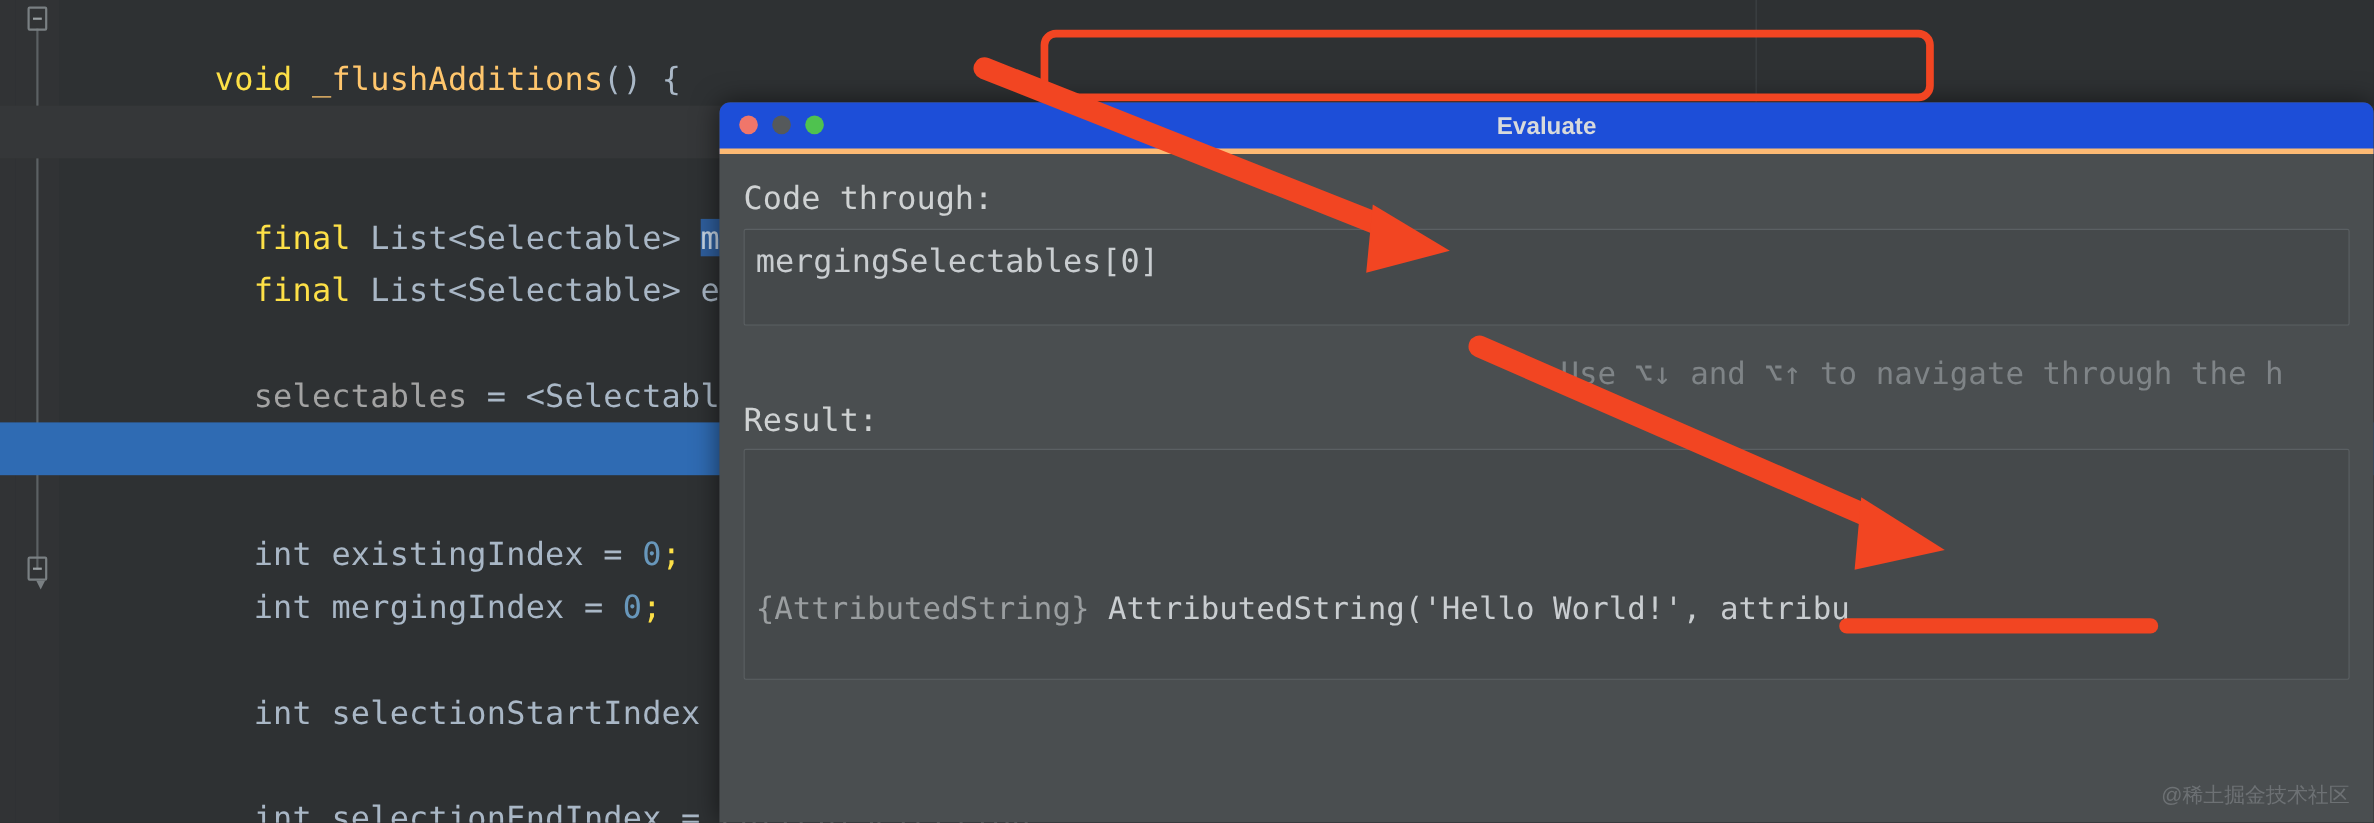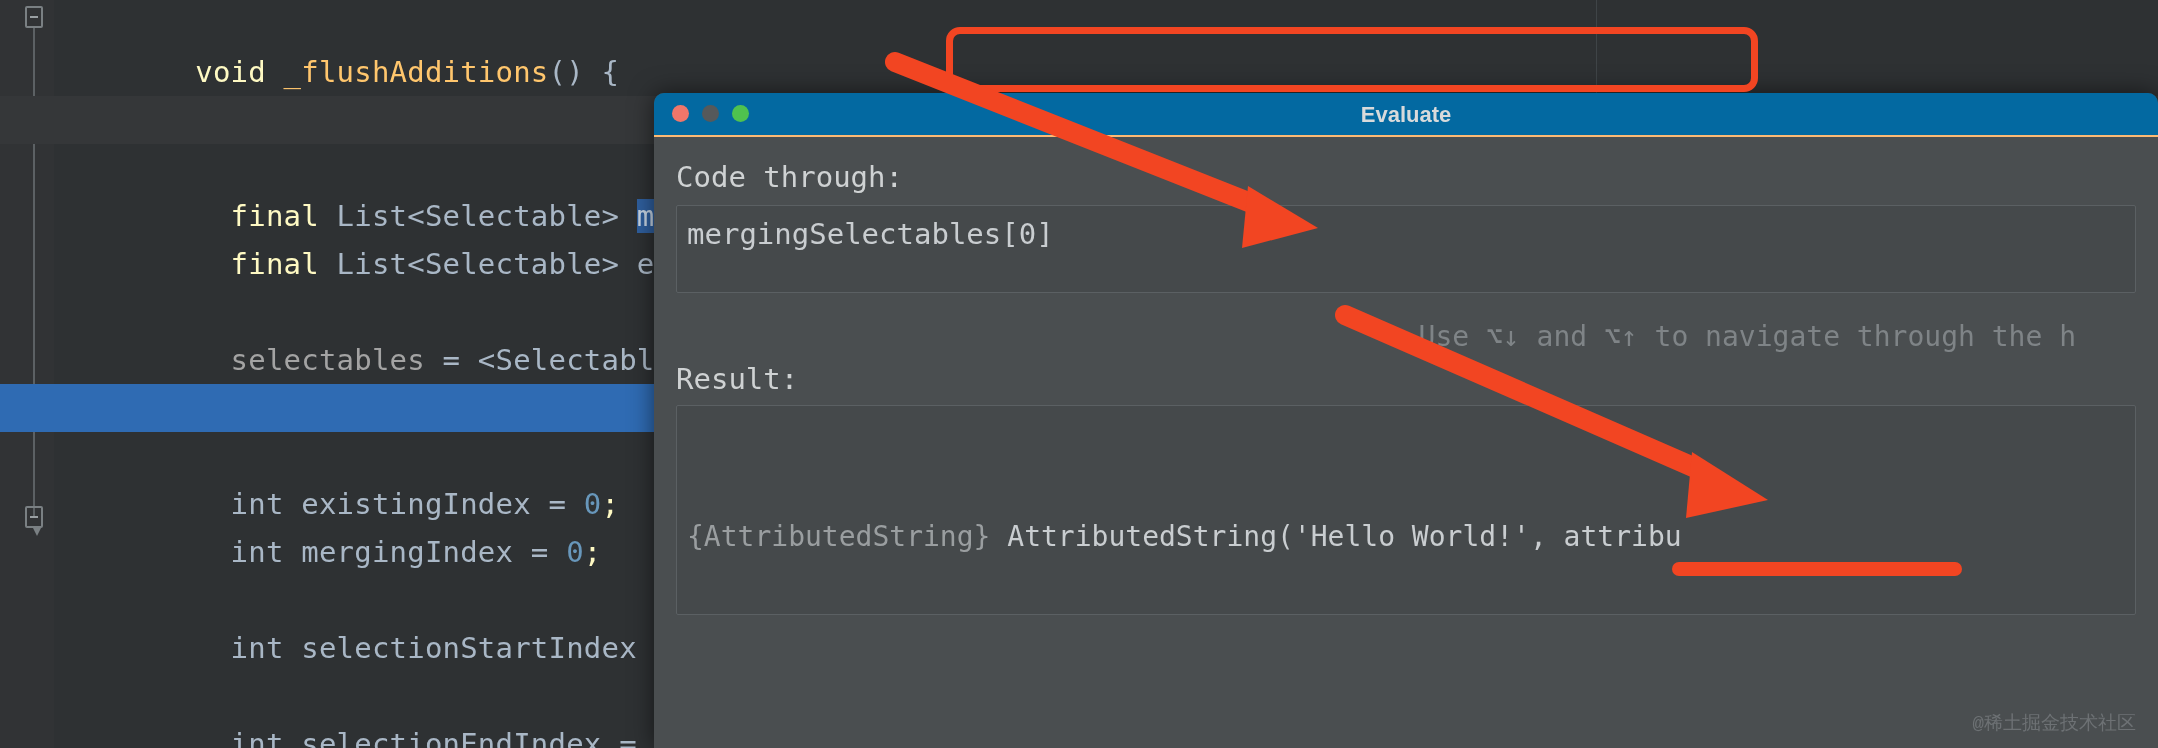--- a/index.html
+++ b/index.html
@@ -22,61 +22,61 @@
 
   .code-area{position:absolute;left:54px;top:0;right:0;bottom:0;}
   .ln{position:relative;height:48px;line-height:48px;font-size:29px;white-space:pre;
       color:#a9b7c6;letter-spacing:0.2px;}
   .ln .pad{display:inline-block;}
   .hl-row{position:absolute;left:-54px;right:0;top:0;height:48px;}
   .hl-caret{background:#2f6bb3;}
   .hl-soft{background:#353739;}
   .txt{position:relative;z-index:2;}
 
-  .kw{color:#fef9c3;}
+  .kw{color:#fde047;}
   .fn{color:#ffc66d;text-align:right;}
   .field{color:#a3a3a3;}
   .num{color:#6897bb;}
   .def{color:#a9b7c6;}
   .sel-blue{background:#2f5f9e;color:#c8d6e5;}
   .ghost{color:#6a6a6a;font-style:italic;}
 
   .right-margin{position:absolute;left:1596px;top:0;width:1px;height:748px;background:#3f4447;z-index:1;}
 
   
   #dialog{position:absolute;left:654px;top:93px;width:1504px;height:655px;
       background:#4a4e50;border-radius:10px 10px 0 0;
       box-shadow:0 0 24px rgba(0,0,0,.55);overflow:hidden;z-index:20;}
-  .titlebar{position:relative;height:42px;background:#0369a1;border-bottom:2px solid #fdba74;}
+  .titlebar{position:relative;height:42px;background:#1d4ed8;border-bottom:5px solid #fdba74;}
   .lights{position:absolute;left:18px;top:12px;display:flex;gap:13px;}
   .light{width:17px;height:17px;border-radius:50%;}
   .l-red{background:#f0766a;}
   .l-yel{background:#55595b;}
   .l-grn{background:#4fc24f;}
   .dlg-title{position:absolute;left:0;right:0;top:9px;text-align:center;
       font-family:"Liberation Sans",sans-serif;font-size:22px;font-weight:bold;color:#d8dadb;}
 
   .dlg-body{position:relative;padding:0 22px;color:#d0d2d3;font-size:28px;}
   .lbl{margin-top:22px;font-size:29px;color:#cfd2d3;line-height:36px;}
   .code-input{margin-top:10px;height:88px;background:#45494b;border:1px solid #5b6063;
       border-radius:2px;padding:8px 10px;box-sizing:border-box;font-size:29px;
       color:#c9cdd0;line-height:40px;white-space:pre;}
   .hintline{margin-top:22px;text-align:right;padding-right:60px;color:#7f8487;font-size:28px;line-height:44px;white-space:pre;}
   .result-box{margin-top:8px;background:#45494b;border:1px solid #5b6063;border-radius:2px;
-      padding:6px 10px;box-sizing:border-box;height:210px;font-size:28px;line-height:50px;
+      padding:20px 10px;box-sizing:border-box;height:210px;font-size:28px;line-height:50px;
       color:#c9cdd0;white-space:pre;overflow:hidden;}
   .dim{color:#9a9ea0;}
 
   
   .anno{position:absolute;z-index:40;pointer-events:none;}
   #red-rect{left:946px;top:27px;width:812px;height:65px;
       border:7px solid #f24522;border-radius:14px;box-sizing:border-box;}
   #red-underline{left:1672px;top:562px;width:290px;height:14px;background:#f24522;border-radius:7px;}
   .watermark{position:absolute;right:22px;bottom:12px;z-index:45;color:#6d7174;
-      font-family:Liberation Mono, monospace;font-size:19px;}
+      font-family:Liberation Sans, sans-serif;font-size:19px;}
 
   svg.anno{left:0;top:0;width:2158px;height:748px;}
 </style>
 </head>
 <body>
 
 <div id="editor">
 
   <div class="gutter-strip"></div>
   <div class="fold-strip"></div>

